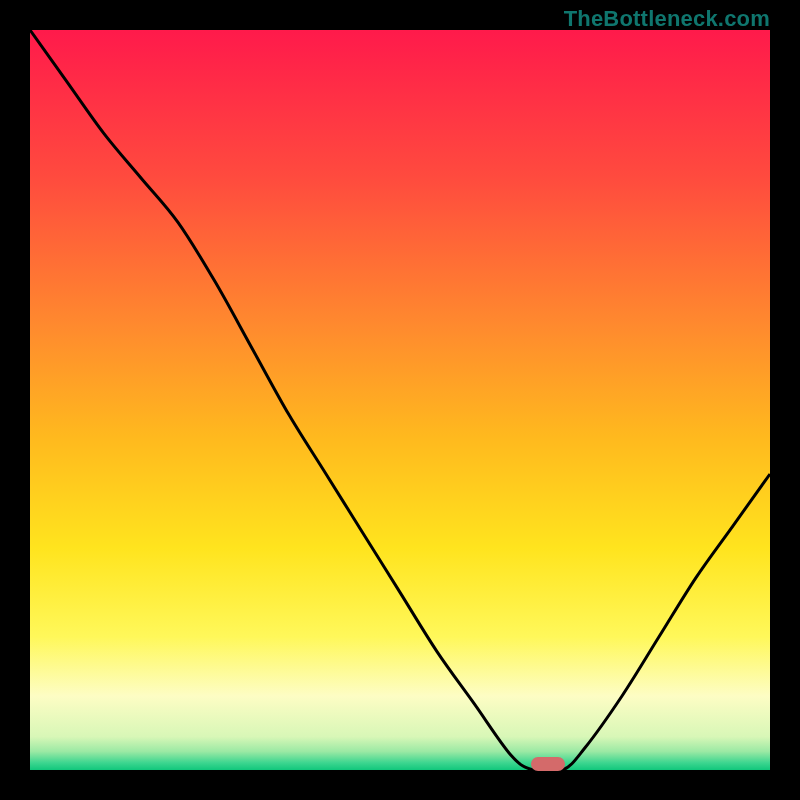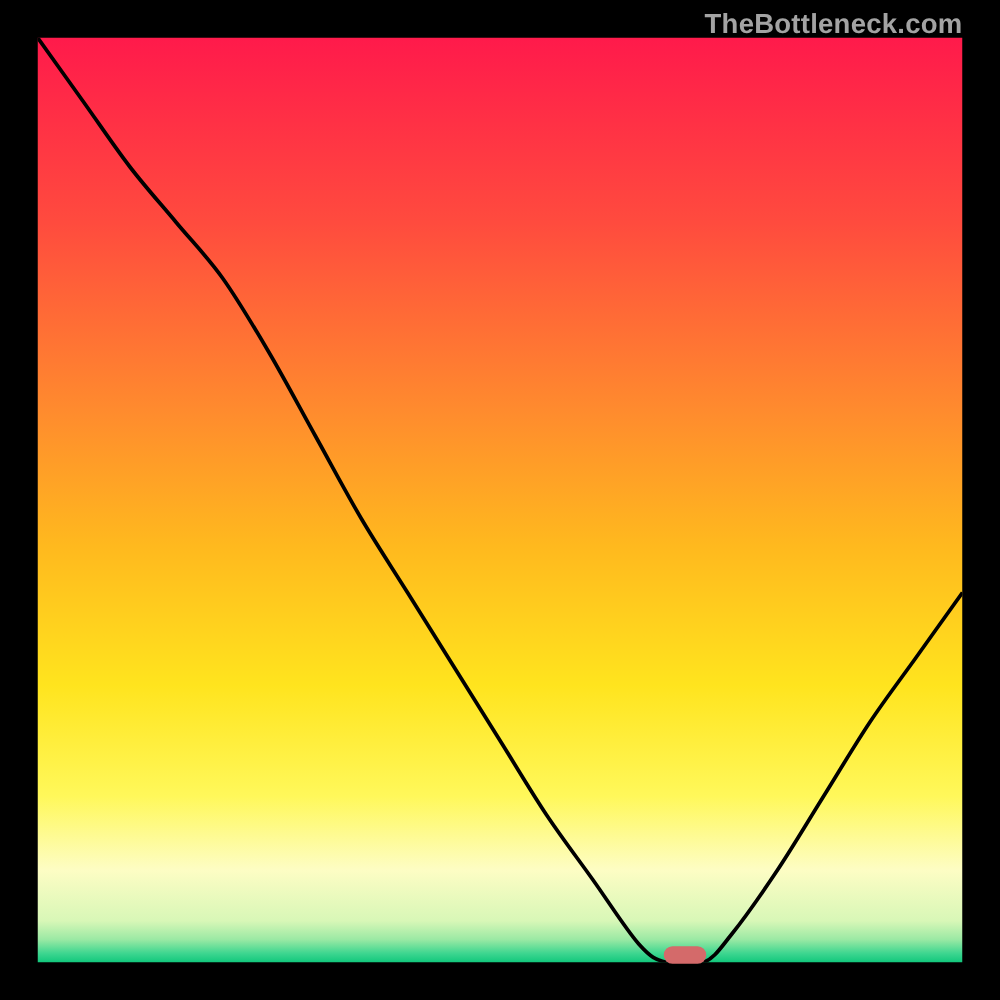--- a/index.html
+++ b/index.html
@@ -23,21 +23,21 @@
     width: 740px;
     height: 740px;
   }
   .watermark {
     position: absolute;
     top: 6px;
     right: 30px;
     font-family: Arial, Helvetica, sans-serif;
     font-size: 22px;
     font-weight: 600;
-    color: #a3a3a3;
+    color: #0f766e;
     letter-spacing: 0.2px;
   }
   .marker {
     position: absolute;
     width: 34px;
     height: 14px;
     border-radius: 7px;
     background: #d46a6a;
     transform: translate(-50%, -50%);
   }

